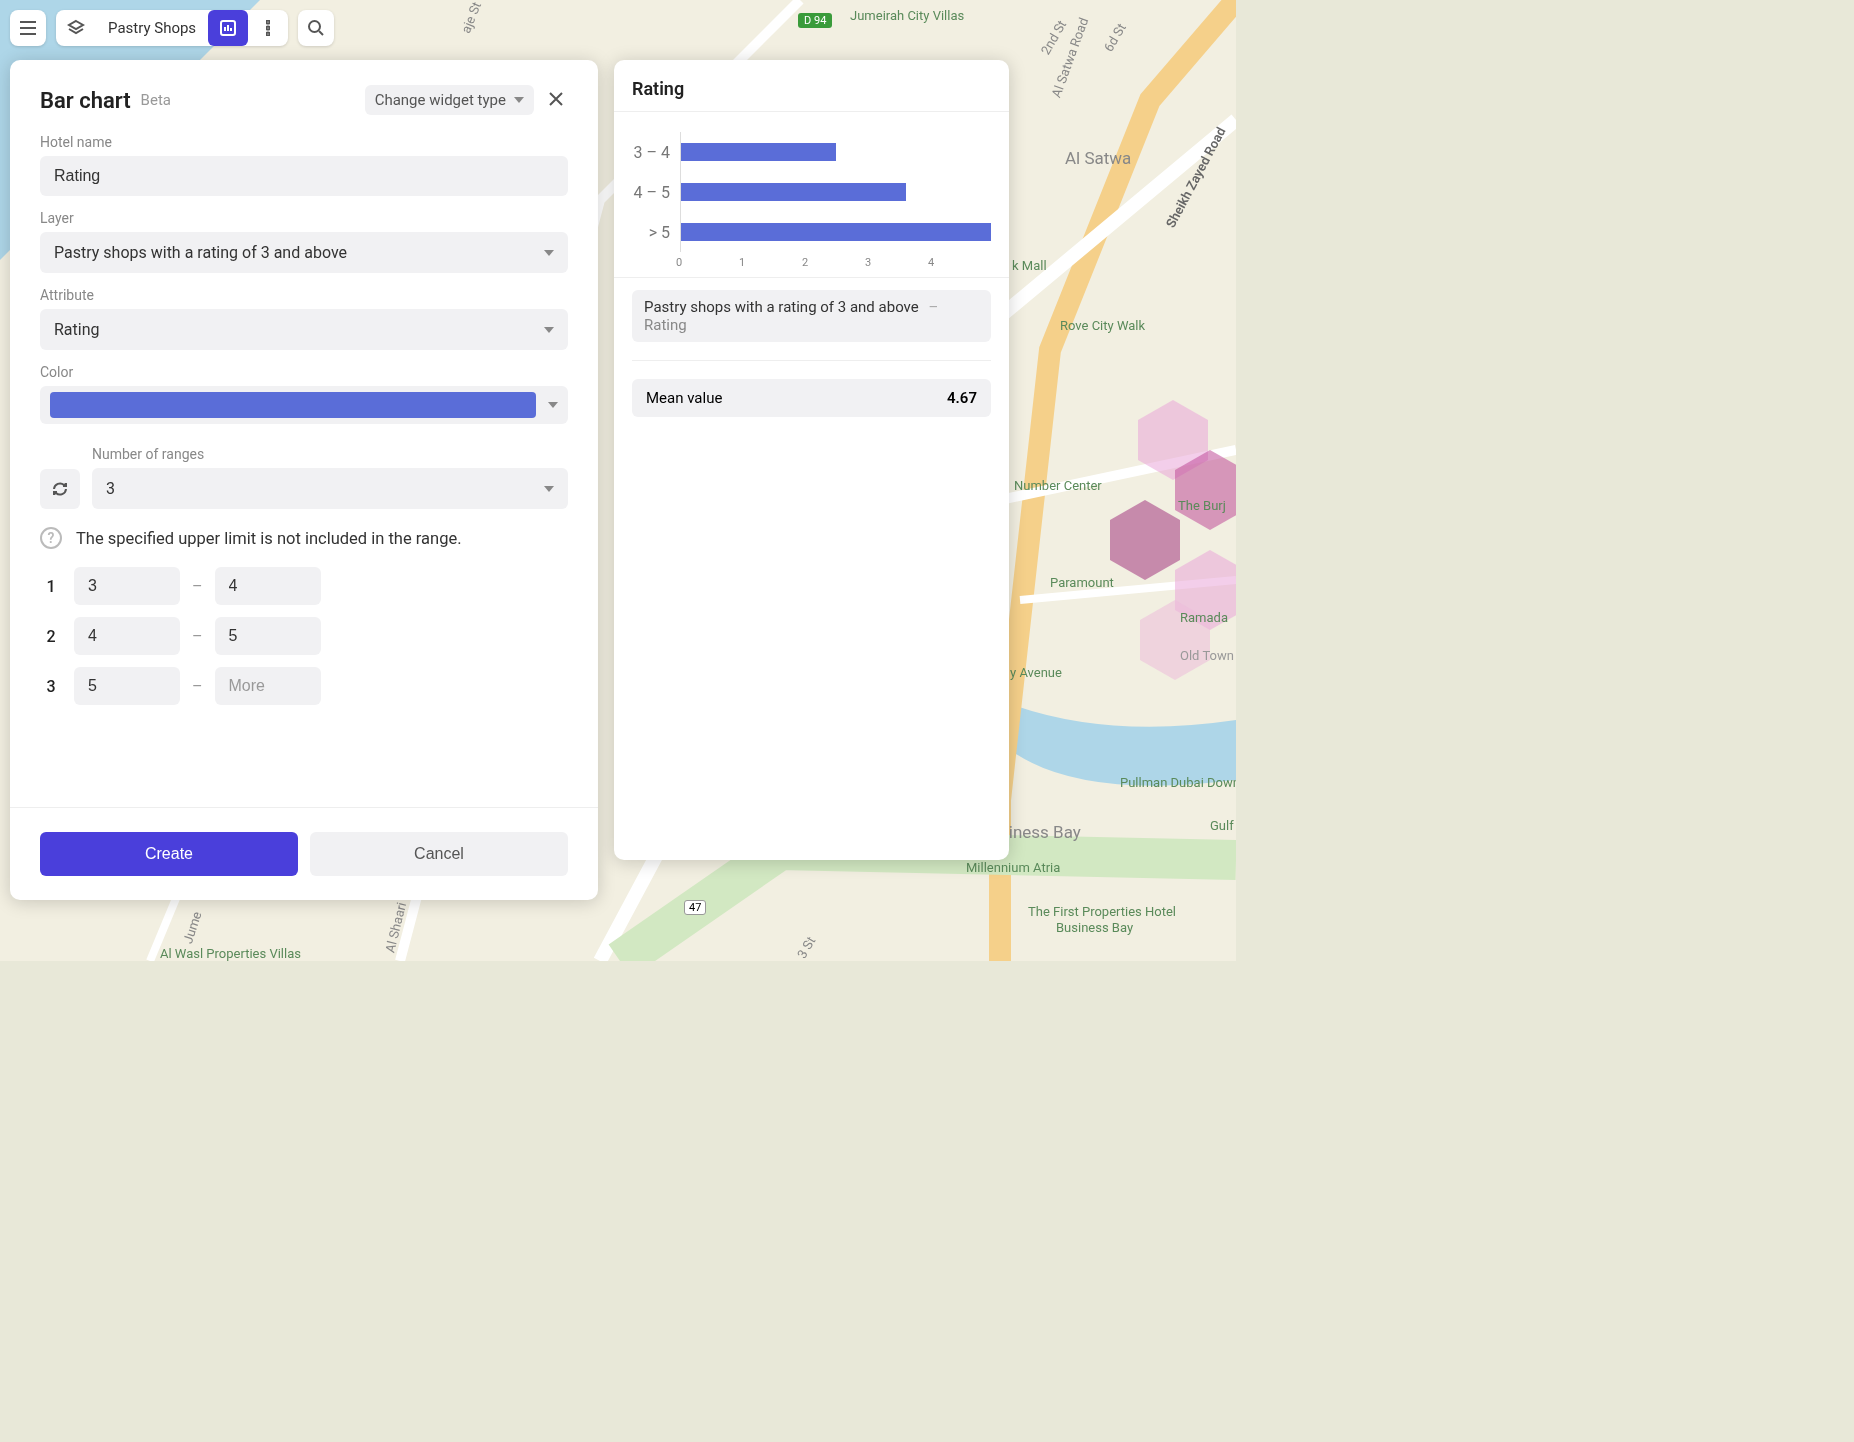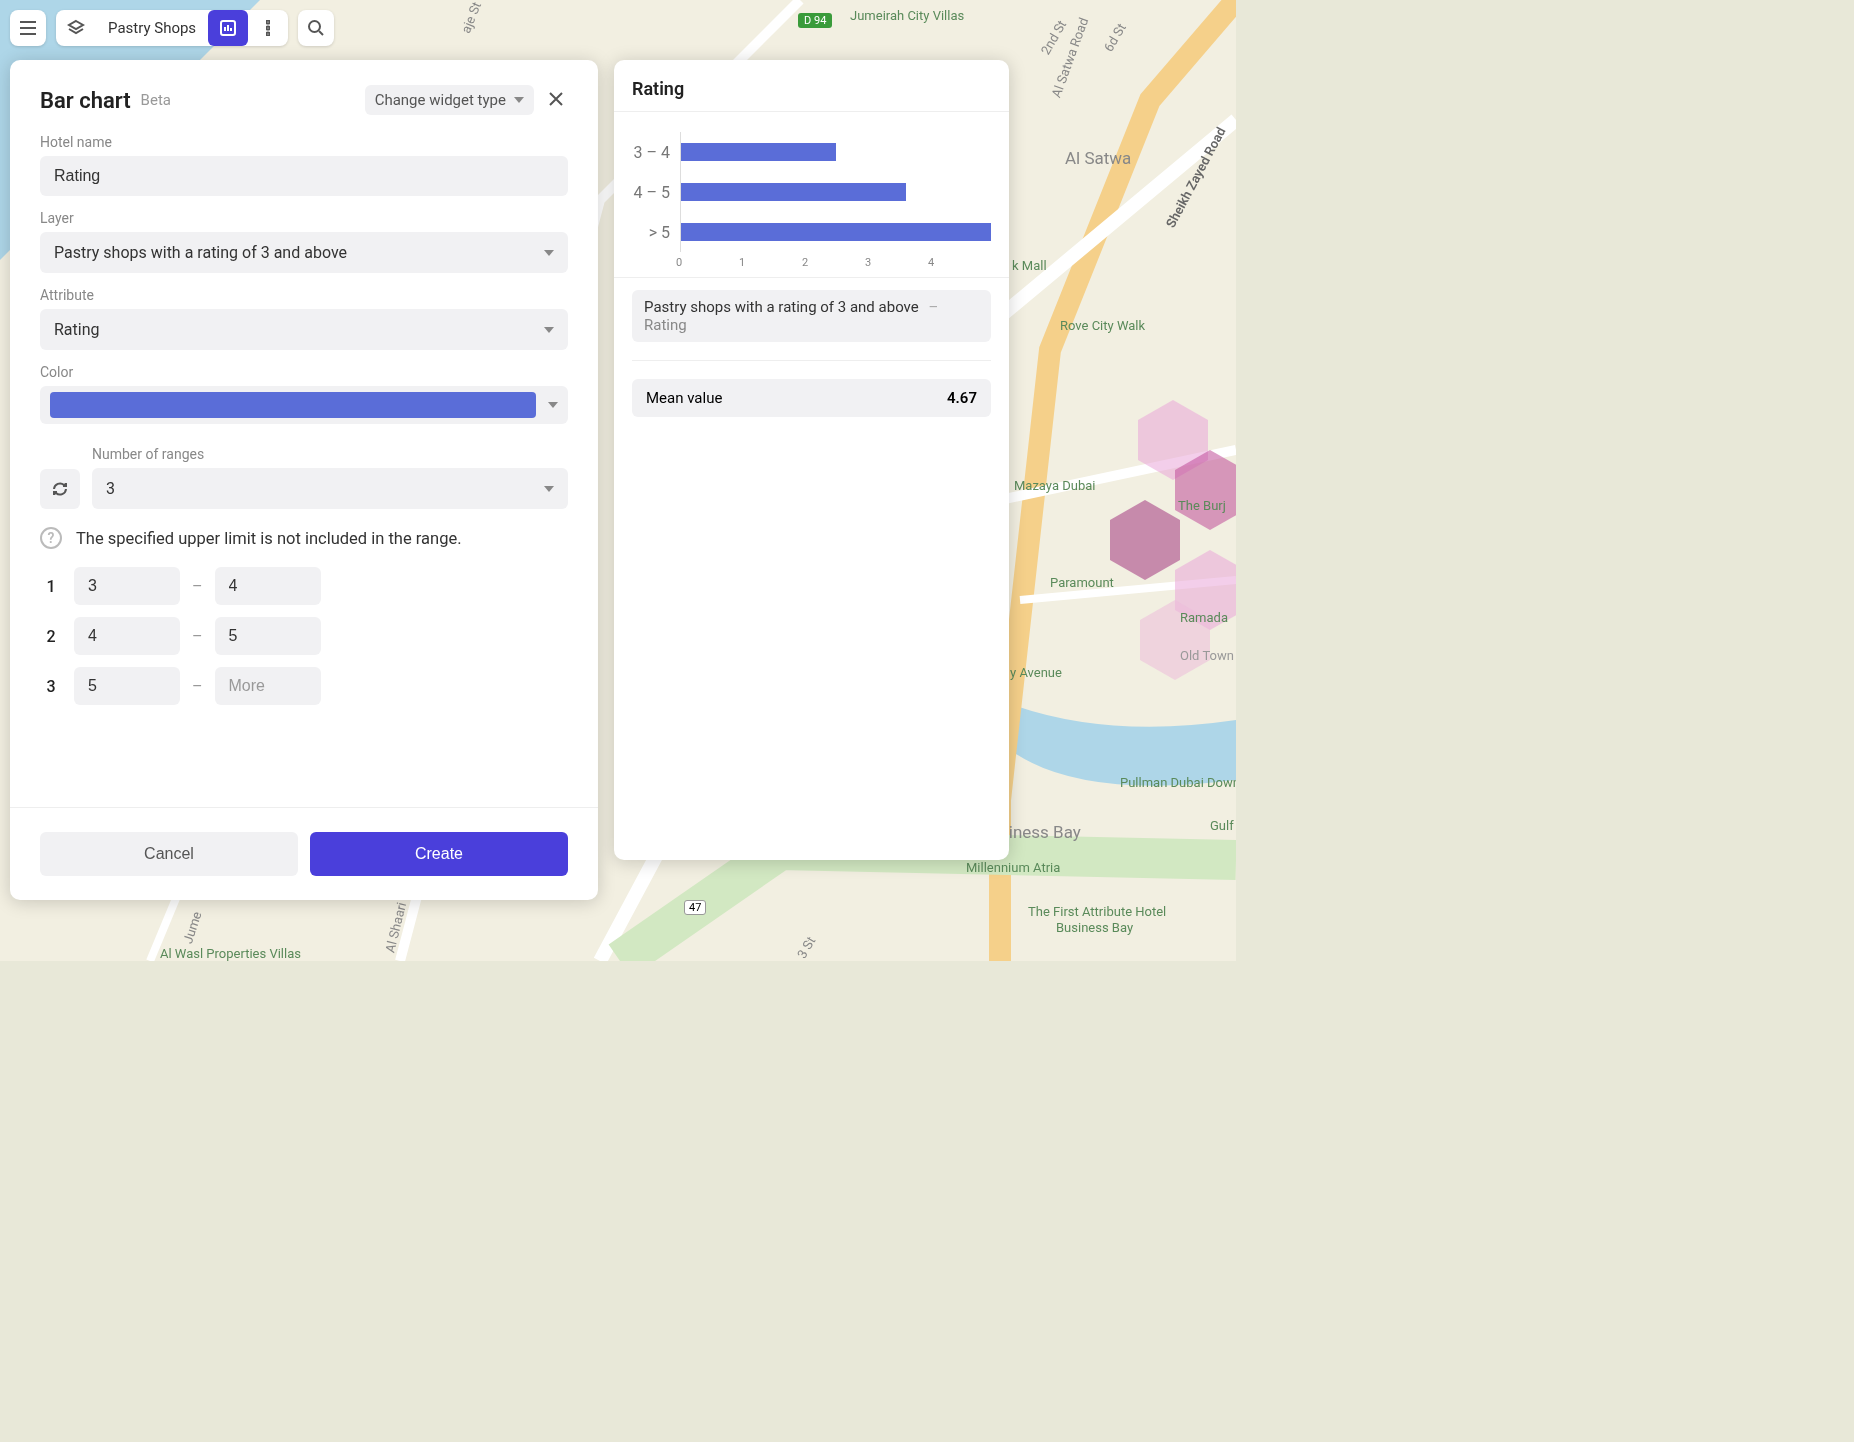--- a/index.html
+++ b/index.html
@@ -361,30 +361,30 @@
 <div class="map-badge" style="left:798px;top:13px;">D 94</div>
 <div class="map-label" style="left:1065px;top:148px;font-size:17px;">Al Satwa</div>
 <div class="map-label" style="left:1028px;top:50px;transform:rotate(-70deg);">Al Satwa Road</div>
 <div class="map-label" style="left:1140px;top:170px;transform:rotate(-62deg);font-weight:600;color:#666;">Sheikh Zayed Road</div>
 <div class="map-label" style="left:1035px;top:30px;transform:rotate(-60deg);">2nd St</div>
 <div class="map-label" style="left:1100px;top:30px;transform:rotate(-60deg);">6d St</div>
 <div class="map-label" style="left:455px;top:10px;transform:rotate(-68deg);">aje St</div>
 <div class="map-label" style="left:1012px;top:258px;color:#5a8a5a;">k Mall</div>
 <div class="map-label" style="left:1060px;top:318px;color:#5a8a5a;">Rove City Walk</div>
 <div class="map-label" style="left:1178px;top:498px;color:#5a8a5a;">The Burj</div>
-<div class="map-label" style="left:1014px;top:478px;color:#5a8a5a;">Mazaya Dubai</div>
+<div class="map-label" style="left:1014px;top:478px;color:#5a8a5a;">Number Center</div>
 <div class="map-label" style="left:1050px;top:575px;color:#5a8a5a;">Paramount</div>
 <div class="map-label" style="left:1180px;top:610px;color:#5a8a5a;">Ramada</div>
 <div class="map-label" style="left:1010px;top:665px;color:#5a8a5a;">y Avenue</div>
 <div class="map-label" style="left:1180px;top:648px;color:#999;">Old Town</div>
 <div class="map-label" style="left:1120px;top:775px;color:#5a8a5a;">Pullman Dubai Downt</div>
 <div class="map-label" style="left:1000px;top:822px;font-size:17px;">siness Bay</div>
 <div class="map-label" style="left:1210px;top:818px;color:#5a8a5a;">Gulf</div>
 <div class="map-label" style="left:966px;top:860px;color:#5a8a5a;">Millennium Atria</div>
-<div class="map-label" style="left:1028px;top:904px;color:#5a8a5a;">The First Attribute Hotel</div>
+<div class="map-label" style="left:1028px;top:904px;color:#5a8a5a;">The First Properties Hotel</div>
 <div class="map-label" style="left:1056px;top:920px;color:#5a8a5a;">Business Bay</div>
 <div class="map-label" style="left:160px;top:946px;color:#5a8a5a;">Al Wasl Properties Villas</div>
 <div class="map-label" style="left:176px;top:920px;transform:rotate(-72deg);">Jume</div>
 <div class="map-label" style="left:370px;top:920px;transform:rotate(-76deg);">Al Shaari</div>
 <div class="map-label" style="left:795px;top:940px;transform:rotate(-60deg);">3 St</div>
 <div class="map-badge-sm" style="left:684px;top:900px;">47</div>
 
 <div class="toolbar">
   <div class="tool-btn square">
     <svg class="ico" width="18" height="14">
@@ -497,22 +497,22 @@
             <span class="range-idx">3</span>
             <input class="range-inp" value="5" style="">
             <span class="range-dash">–</span>
             <input class="range-inp" value="" placeholder="More" style="">
           </div>
         </div>
     </div>
   </div>
 
   <div class="footer">
+    <button class="btn btn-primary">Create</button>
     <button class="btn btn-secondary">Cancel</button>
-    <button class="btn btn-primary">Create</button>
   </div>
 </div>
 
 <div class="panel panel-preview">
   <div class="pv-title">Rating</div>
   <div class="chart" id="chart-area">
       <div class="chart-row">
         <div class="chart-cat">3 – 4</div>
         <div class="chart-track">
           <div class="chart-bar" style="width:50%;background:#5a6dd8"></div>

